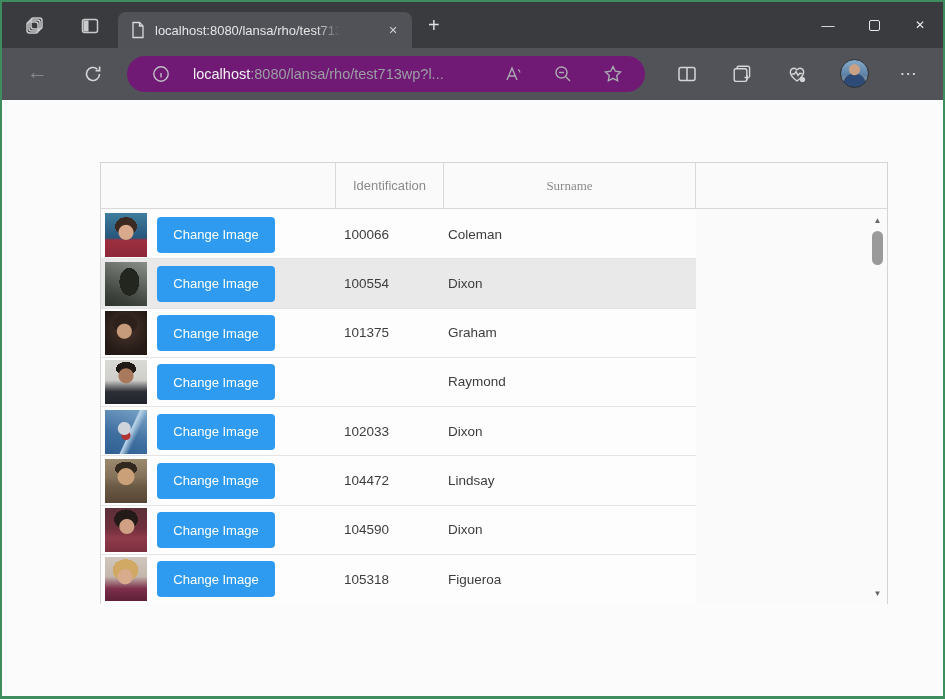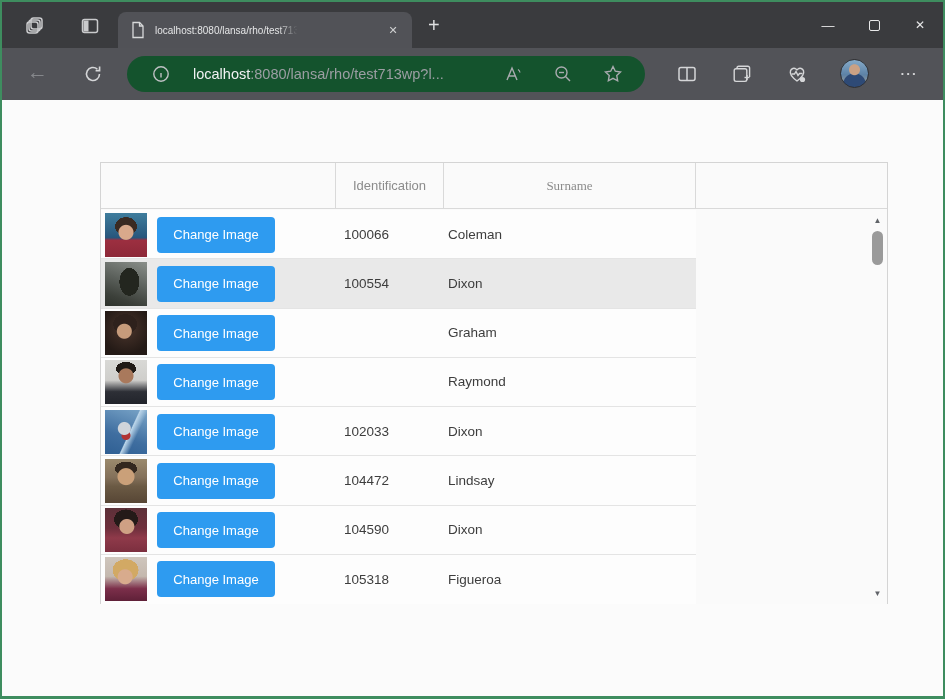--- a/index.html
+++ b/index.html
@@ -13,40 +13,40 @@
   .tb-icon { position:absolute; top:13px; width:22px; height:22px; color:#c9cacc; }
   .tb-icon svg { width:100%; height:100%; }
   .tab {
     position:absolute; left:116px; top:10px; width:294px; height:36px;
     background:#515257; border-radius:8px 8px 0 0; color:#e4e5e6;
     display:flex; align-items:center; padding:0 10px 0 12px;
   }
   .tab-fileicon { width:16px; height:18px; flex:0 0 auto; color:#d8d9da; }
   .tab-fileicon svg { width:16px; height:18px; }
   .tab-title {
-    margin-left:9px; font-size:10px; white-space:nowrap; overflow:hidden; max-width:222px;
+    margin-left:9px; font-size:13px; white-space:nowrap; overflow:hidden; max-width:222px;
     -webkit-mask-image:linear-gradient(90deg,#000 86%,transparent 99%);
             mask-image:linear-gradient(90deg,#000 86%,transparent 99%);
   }
   .tab-close { margin-left:auto; font-size:11px; color:#cfd0d1; width:18px; height:18px;
     display:flex; align-items:center; justify-content:center; border-radius:4px; cursor:default; }
   .newtab { position:absolute; left:426px; top:14px; font-size:20px; line-height:18px; color:#dedfe0; }
   .win-controls { position:absolute; right:0; top:0; height:46px; display:flex; }
   .win-btn { width:46px; height:46px; display:flex; align-items:center; justify-content:center; color:#e8e8e9; }
   .win-min { font-size:13px; letter-spacing:0; }
   .max-box { width:11px; height:11px; border:1.4px solid #e8e8e9; border-radius:2px; }
   .win-close { font-size:12px; }
   
   .toolbar { position:absolute; left:0; top:46px; width:941px; height:52px; background:#525358; }
   .nav-icon { position:absolute; top:15px; width:22px; height:22px; color:#d5d6d8; }
   .nav-icon svg { width:100%; height:100%; }
   .back-glyph { position:absolute; left:25px; top:12px; font-size:21px; color:#85878b; }
   .addressbar {
     position:absolute; left:125px; top:8px; width:518px; height:36px; border-radius:18px;
-    background:#14532d; display:flex; align-items:center;
+    background:#701a75; display:flex; align-items:center;
   }
   .ab-icon { width:20px; height:20px; color:#bfc1c4; flex:0 0 auto; }
   .ab-icon svg { width:100%; height:100%; }
   .ab-info { margin-left:24px; }
   .url { margin-left:22px; font-size:14.5px; white-space:nowrap; overflow:hidden; flex:1 1 auto; }
   .url .host { color:#f1f2f3; }
   .url .rest { color:#9b9ea3; }
   .ab-right { display:flex; align-items:center; gap:30px; margin-right:22px; color:#a9abaf; }
   .ab-right .ab-icon { color:#a9abaf; }
   .ab-star { color:#c9cbcd; }
@@ -243,20 +243,21 @@
           <div class="row selected">
             <div class="photo p1"></div>
             <button class="btn">Change Image</button>
             <div class="cell-id">100554</div>
             <div class="cell-surname">Dixon</div>
           </div>
 
           <div class="row">
             <div class="photo p2"></div>
             <button class="btn">Change Image</button>
+            <div class="cell-id">101375</div>
             <div class="cell-surname">Graham</div>
           </div>
 
           <div class="row">
             <div class="photo p3"></div>
             <button class="btn">Change Image</button>
             <div class="cell-surname">Raymond</div>
           </div>
 
           <div class="row">

